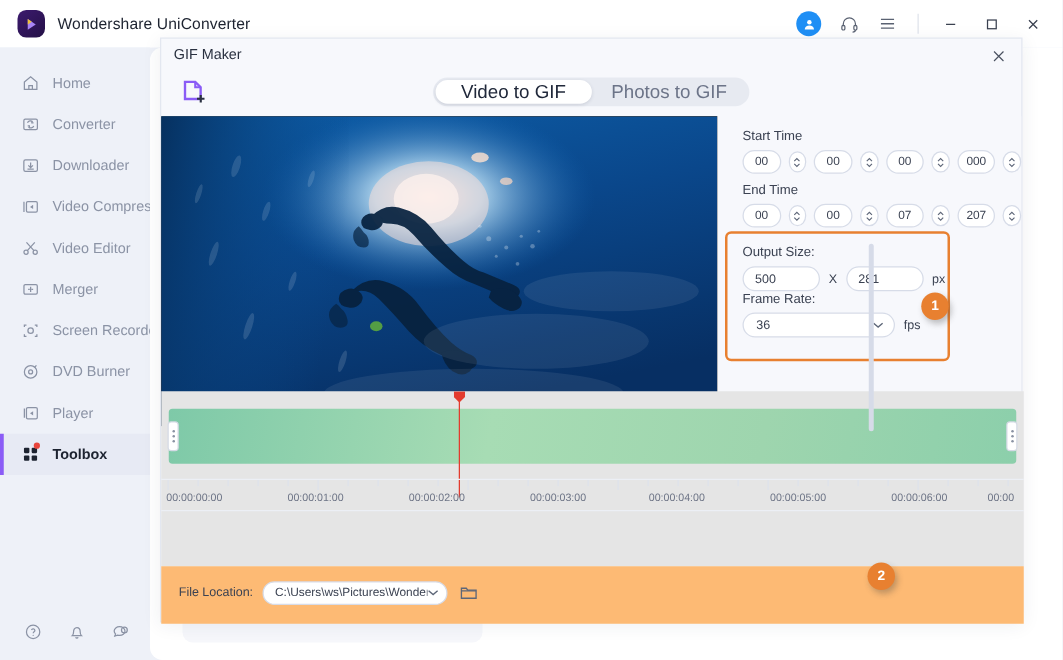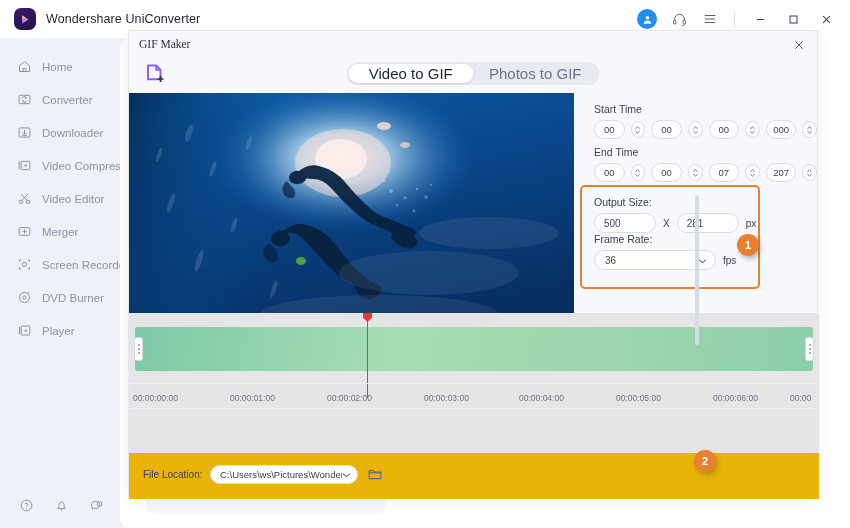--- a/index.html
+++ b/index.html
@@ -69,21 +69,21 @@
     background: #ffffff; border-radius: 10px 0 0 10px;
   }
 
   
   .dialog {
     position: absolute; left: 128px; top: 30px; width: 690px; height: 468px;
     background: #f7f8fc; border: 1px solid #e3e7f0;
     box-shadow: 0 3px 14px rgba(40,50,80,.08);
   }
   .dlg-head { position: relative; height: 28px; }
-  .dlg-title { position: absolute; left: 10px; top: 7px; font-size: 11.5px; color: #2a3140; font-family: Liberation Serif, serif; }
+  .dlg-title { position: absolute; left: 10px; top: 7px; font-size: 11.5px; color: #2a3140; }
   .dlg-close {
     position: absolute; right: 9px; top: 5px; width: 18px; height: 18px;
     display: flex; align-items: center; justify-content: center; color: #4a5160;
   }
 
   
   .tabrow { position: relative; height: 34px; }
   .addfile { position: absolute; left: 14px; top: 2px; width: 26px; height: 26px; }
   .tabs {
     position: absolute; left: 50%; transform: translateX(-50%); top: 3px;
@@ -181,21 +181,21 @@
     clip-path: polygon(0 0, 100% 0, 100% 52%, 50% 100%, 0 52%);
   }
   .ruler {
     position: absolute; left: 0; top: 70px; width: 690px; height: 26px;
     border-top: 1px solid #eceff5; border-bottom: 1px solid #eceff5;
   }
   .tickmark { position: absolute; top: 0; width: 1px; background: #dde2ec; }
   .tlabel { position: absolute; top: 9px; font-size: 8.5px; color: #6d7486; white-space: nowrap; }
 
   
-  .footer { position: absolute; left: 0; top: 422px; width: 690px; height: 46px; background: #eab308; }
+  .footer { position: absolute; left: 0; top: 422px; width: 690px; height: 46px; background: #fdba74; }
   .fl-label { position: absolute; left: 14px; top: 16px; font-size: 10px; color: #3b4252; }
   .path-sel {
     position: absolute; left: 81px; top: 12px; width: 148px; height: 19px;
     border: 1px solid #d7dce8; border-radius: 10px; background: #fff;
     display: flex; align-items: center; padding: 0 6px 0 9px;
     font-size: 9.5px; color: #3b4252; overflow: hidden;
   }
   .path-sel .ptxt { overflow: hidden; white-space: nowrap; text-overflow: clip; flex: 1; }
   .folder-ic { position: absolute; left: 238px; top: 13px; width: 16px; height: 16px; color: #5d6678; }
 
@@ -348,20 +348,32 @@
         <span class="nv-ic">
           <svg width="15" height="15" viewBox="0 0 18 18" fill="none" stroke="currentColor" stroke-width="1.2">
             <path d="M3 4.5v9"></path>
               <rect x="5" y="3.6" width="10.4" height="10.8" rx="1.3"></rect>
             <path d="M8.4 9.2l3-2v4z" fill="currentColor" stroke="none"></path>
           </svg>
         </span>
         <span class="nav-label">Player</span>
       </div>
 
+      <div class="nav-item active">
+        <span class="nv-ic">
+          <svg width="15" height="15" viewBox="0 0 18 18" fill="currentColor">
+            <rect x="2.6" y="2.6" width="5.2" height="5.2" rx="1"></rect>
+            <rect x="2.6" y="10" width="5.2" height="5.2" rx="1"></rect>
+            <rect x="10" y="10" width="5.2" height="5.2" rx="1"></rect>
+            <rect x="10" y="2.6" width="5.2" height="5.2" rx="1"></rect>
+          </svg>
+        </span>
+        <span class="dot-badge"></span>
+        <span class="nav-label">Toolbox</span>
+      </div>
     </div>
 
     <div class="bottom-icons">
       <span class="bi">
         <svg width="15" height="15" viewBox="0 0 18 18" fill="none" stroke="currentColor" stroke-width="1.2">
           <circle cx="9" cy="9" r="6.4"></circle>
           <path d="M7.4 7.2a1.7 1.7 0 0 1 3.3 .5c0 1.2-1.6 1.3-1.6 2.5"></path>
           <circle cx="9.05" cy="12.3" r=".65" fill="currentColor" stroke="none"></circle>
         </svg>
       </span>

